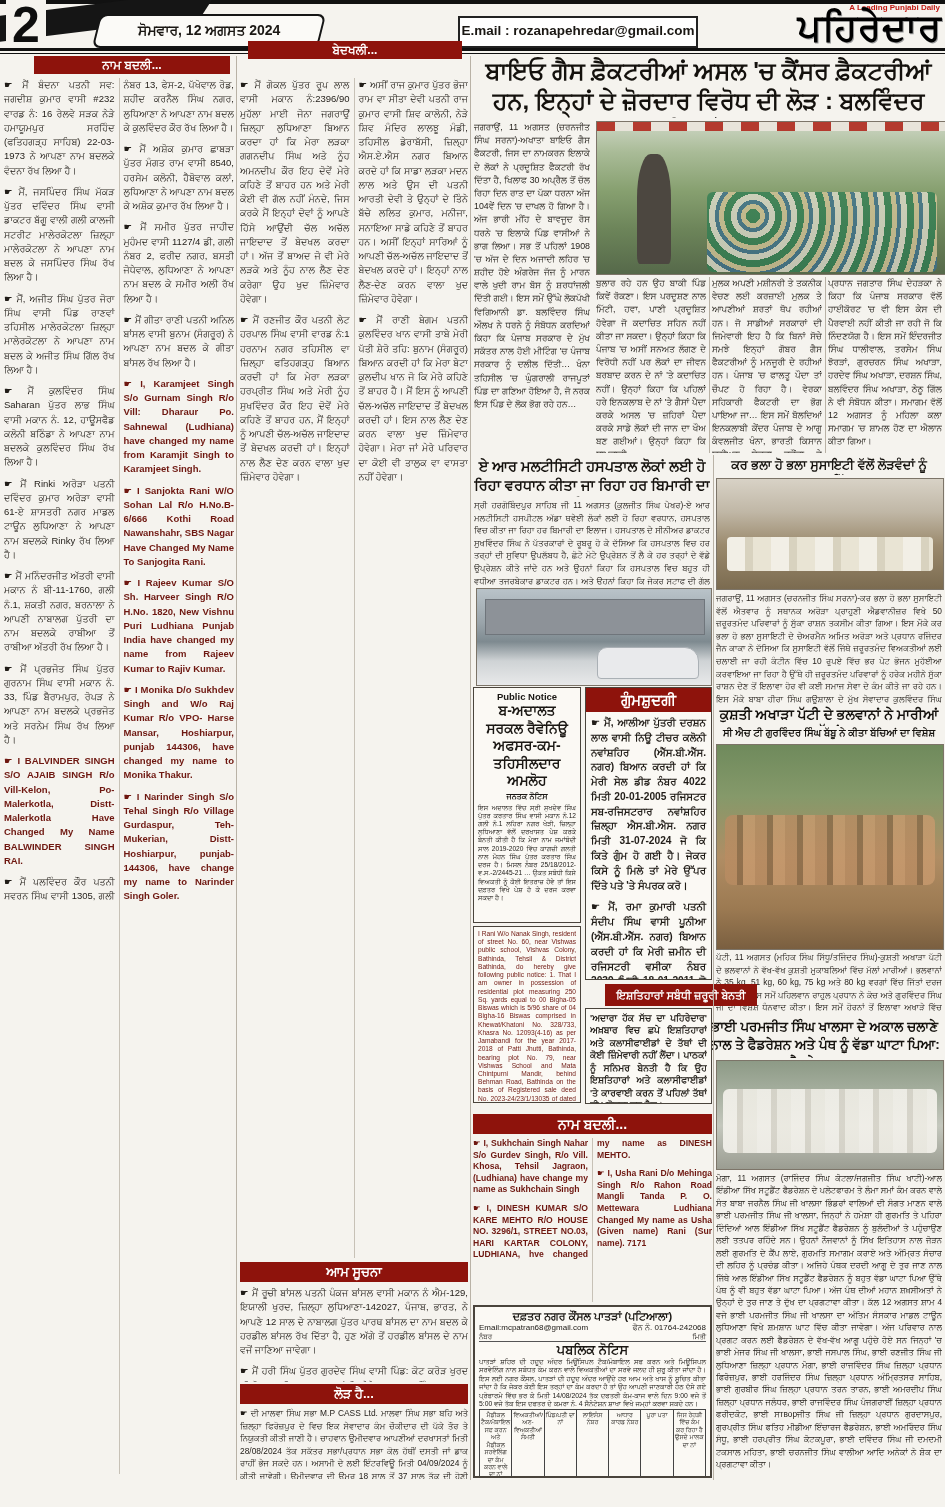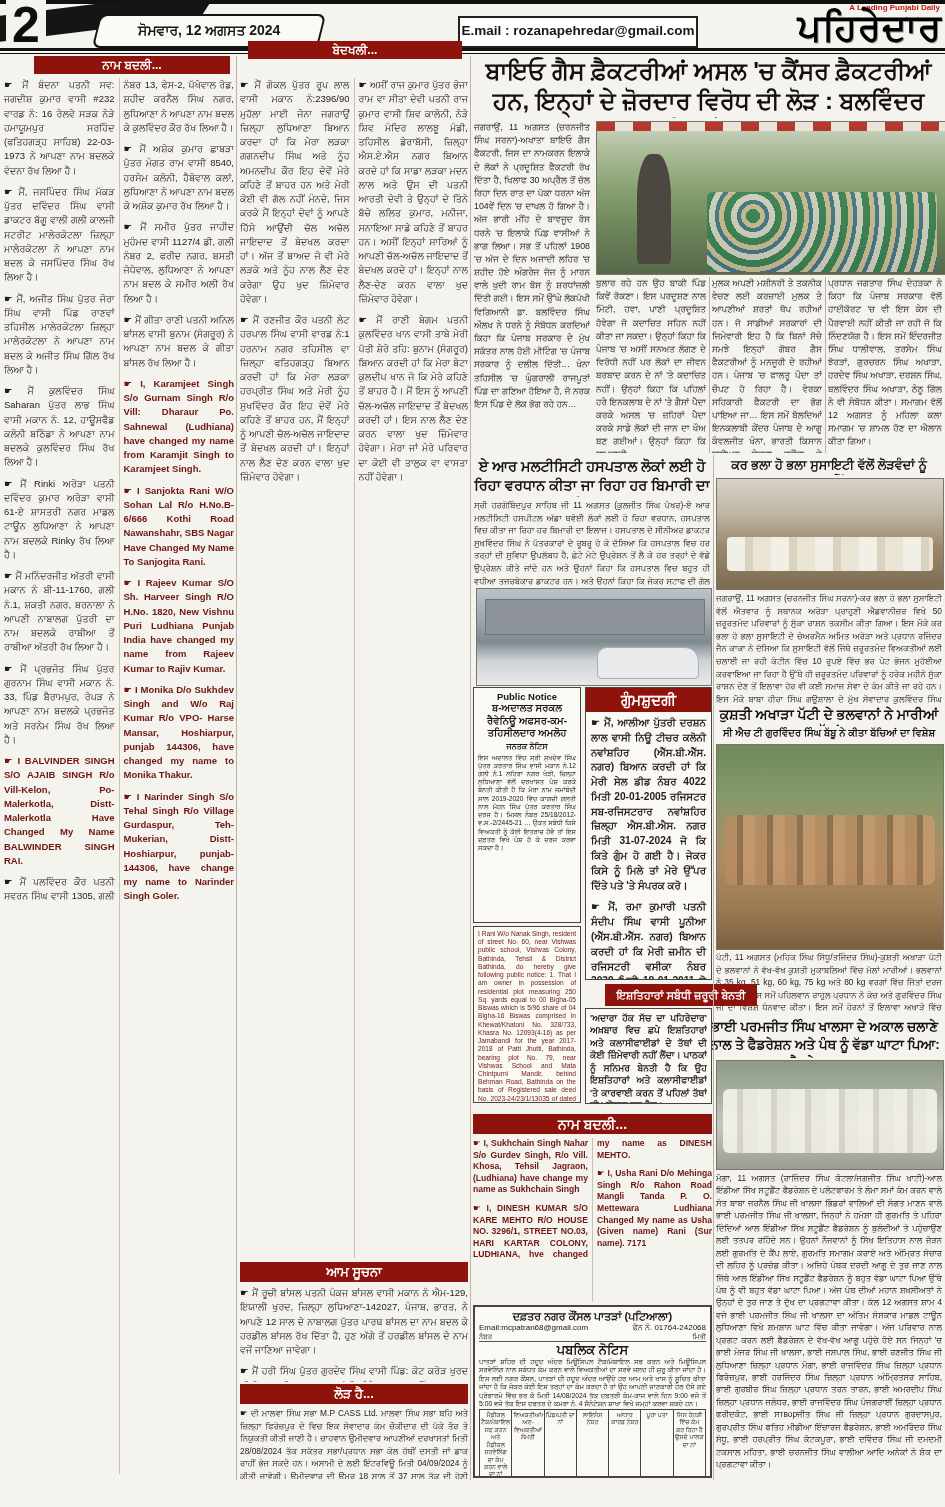--- a/index.html
+++ b/index.html
@@ -145,21 +145,21 @@
   <div class="abs hl" style="left:708px;top:1018px;width:234px;height:40px;font-size:13.5px;line-height:1.35;">ਭਾਈ ਪਰਮਜੀਤ ਸਿੰਘ ਖਾਲਸਾ ਦੇ ਅਕਾਲ ਚਲਾਣੇ ਨਾਲ ਤੇ ਫੈਡਰੇਸ਼ਨ ਅਤੇ ਪੰਥ ਨੂੰ ਵੱਡਾ ਘਾਟਾ ਪਿਆ: ਫੈਡਰੇਸਨ ਆਗੂ</div>
   <div class="photo" style="left:716px;top:1060px;width:226px;height:108px;
        background:linear-gradient(180deg,#8d9a86 0%,#a7b0a0 30%,#c4c7bd 60%,#9b9d92 100%);">
     <div class="abs" style="left:6px;top:28px;width:214px;height:64px;
          background:repeating-linear-gradient(90deg,#f4f2ec 0 14px,#d9d6cc 14px 20px,#efede5 20px 34px);border-radius:6px;opacity:.9;"></div>
   </div>
   <div class="abs txt" style="left:716px;top:1172px;width:226px;height:306px;font-size:8.3px;">ਮੋਗਾ, 11 ਅਗਸਤ (ਰਾਜਿੰਦਰ ਸਿੰਘ ਕੋਟਲਾ/ਜਗਜੀਤ ਸਿੰਘ ਖਾਟੀ)-ਆਲ ਇੰਡੀਆ ਸਿੱਖ ਸਟੂਡੈਂਟ ਫੈਡਰੇਸ਼ਨ ਦੇ ਪਲੇਟਫਾਰਮ ਤੇ ਲੰਮਾ ਸਮਾਂ ਕੰਮ ਕਰਨ ਵਾਲੇ ਸੰਤ ਬਾਬਾ ਜਰਨੈਲ ਸਿੰਘ ਜੀ ਖਾਲਸਾ ਭਿੰਡਰਾਂ ਵਾਲਿਆਂ ਦੀ ਸੰਗਤ ਮਾਣਨ ਵਾਲੇ ਭਾਈ ਪਰਮਜੀਤ ਸਿੰਘ ਜੀ ਖਾਲਸਾ, ਜਿਨ੍ਹਾਂ ਨੇ ਹਮੇਸ਼ਾ ਹੀ ਗੁਰਮਤਿ ਤੇ ਪਹਿਰਾ ਦਿੰਦਿਆਂ ਆਲ ਇੰਡੀਆ ਸਿੱਖ ਸਟੂਡੈਂਟ ਫੈਡਰੇਸ਼ਨ ਨੂੰ ਬੁਲੰਦੀਆਂ ਤੇ ਪਹੁੰਚਾਉਣ ਲਈ ਤਤਪਰ ਰਹਿੰਦੇ ਸਨ। ਉਹਨਾਂ ਨੌਜਵਾਨਾਂ ਨੂੰ ਸਿੱਖ ਇਤਿਹਾਸ ਨਾਲ ਜੋੜਨ ਲਈ ਗੁਰਮਤਿ ਦੇ ਕੈਂਪ ਲਾਏ, ਗੁਰਮਤਿ ਸਮਾਗਮ ਕਰਾਏ ਅਤੇ ਅੰਮ੍ਰਿਤ ਸੰਚਾਰ ਦੀ ਲਹਿਰ ਨੂੰ ਪ੍ਰਚੰਡ ਕੀਤਾ। ਅਜਿਹੇ ਪੰਥਕ ਦਰਦੀ ਆਗੂ ਦੇ ਤੁਰ ਜਾਣ ਨਾਲ ਜਿੱਥੇ ਆਲ ਇੰਡੀਆ ਸਿੱਖ ਸਟੂਡੈਂਟ ਫੈਡਰੇਸ਼ਨ ਨੂੰ ਬਹੁਤ ਵੱਡਾ ਘਾਟਾ ਪਿਆ ਉੱਥੇ ਪੰਥ ਨੂੰ ਵੀ ਬਹੁਤ ਵੱਡਾ ਘਾਟਾ ਪਿਆ। ਅੱਜ ਪੰਥ ਦੀਆਂ ਮਹਾਨ ਸ਼ਖ਼ਸੀਅਤਾਂ ਨੇ ਉਨ੍ਹਾਂ ਦੇ ਤੁਰ ਜਾਣ ਤੇ ਦੁੱਖ ਦਾ ਪ੍ਰਗਟਾਵਾ ਕੀਤਾ। ਕੱਲ 12 ਅਗਸਤ ਸ਼ਾਮ 4 ਵਜੇ ਭਾਈ ਪਰਮਜੀਤ ਸਿੰਘ ਜੀ ਖਾਲਸਾ ਦਾ ਅੰਤਿਮ ਸੰਸਕਾਰ ਮਾਡਲ ਟਾਊਨ ਲੁਧਿਆਣਾ ਵਿਖੇ ਸ਼ਮਸ਼ਾਨ ਘਾਟ ਵਿੱਚ ਕੀਤਾ ਜਾਵੇਗਾ। ਅੱਜ ਪਰਿਵਾਰ ਨਾਲ ਪ੍ਰਗਟ ਕਰਨ ਲਈ ਫੈਡਰੇਸ਼ਨ ਦੇ ਵੱਖ-ਵੱਖ ਆਗੂ ਪਹੁੰਚੇ ਹੋਏ ਸਨ ਜਿਨ੍ਹਾਂ 'ਚ ਭਾਈ ਮੇਜਰ ਸਿੰਘ ਜੀ ਖਾਲਸਾ, ਭਾਈ ਜਸਪਾਲ ਸਿੰਘ, ਭਾਈ ਰਣਜੀਤ ਸਿੰਘ ਜੀ ਲੁਧਿਆਣਾ ਜ਼ਿਲ੍ਹਾ ਪ੍ਰਧਾਨ ਮੋਗਾ, ਭਾਈ ਰਾਜਵਿੰਦਰ ਸਿੰਘ ਜ਼ਿਲ੍ਹਾ ਪ੍ਰਧਾਨ ਫਿਰੋਜ਼ਪੁਰ, ਭਾਈ ਹਰਜਿੰਦਰ ਸਿੰਘ ਜ਼ਿਲ੍ਹਾ ਪ੍ਰਧਾਨ ਅੰਮ੍ਰਿਤਸਰ ਸਾਹਿਬ, ਭਾਈ ਗੁਰਬੀਰ ਸਿੰਘ ਜ਼ਿਲ੍ਹਾ ਪ੍ਰਧਾਨ ਤਰਨ ਤਾਰਨ, ਭਾਈ ਅਮਰਦੀਪ ਸਿੰਘ ਜ਼ਿਲ੍ਹਾ ਪ੍ਰਧਾਨ ਜਲੰਧਰ, ਭਾਈ ਰਾਜਵਿੰਦਰ ਸਿੰਘ ਪੰਜਗਰਾਈਂ ਜ਼ਿਲ੍ਹਾ ਪ੍ਰਧਾਨ ਫਰੀਦਕੋਟ, ਭਾਈ ਸтворਜੀਤ ਸਿੰਘ ਜੀ ਜ਼ਿਲ੍ਹਾ ਪ੍ਰਧਾਨ ਗੁਰਦਾਸਪੁਰ, ਗੁਰਪ੍ਰੀਤ ਸਿੰਘ ਫਤਿਹ ਮੀਡੀਆ ਇੰਚਾਰਜ ਫੈਡਰੇਸ਼ਨ, ਭਾਈ ਅਮਰਿੰਦਰ ਸਿੰਘ ਸੰਧੂ, ਭਾਈ ਹਰਪ੍ਰੀਤ ਸਿੰਘ ਕੋਟਕਪੂਰਾ, ਭਾਈ ਦਵਿੰਦਰ ਸਿੰਘ ਜੀ ਦਮਦਮੀ ਟਕਸਾਲ ਮਹਿਤਾ, ਭਾਈ ਚਰਨਜੀਤ ਸਿੰਘ ਵਾਲੀਆ ਆਦਿ ਅਨੇਕਾਂ ਨੇ ਸ਼ੋਕ ਦਾ ਪ੍ਰਗਟਾਵਾ ਕੀਤਾ।</div>
 
   <div class="box" style="left:473px;top:687px;width:108px;height:236px;">
     <div style="text-align:center;font-weight:bold;font-size:9.5px;">Public Notice</div>
-    <div style="text-align:center;font-weight:bold;font-size:10px;line-height:1.25;">ਬ-ਅਦਾਲਤ ਸਰਕਲ ਰੈਵੇਨਿਊ ਅਫਸਰ-ਕਮ-ਤਹਿਸੀਲਦਾਰ ਅਮਲੋਹ</div>
+    <div style="text-align:center;font-weight:bold;font-size:14px;line-height:1.25;">ਬ-ਅਦਾਲਤ ਸਰਕਲ ਰੈਵੇਨਿਊ ਅਫਸਰ-ਕਮ-ਤਹਿਸੀਲਦਾਰ ਅਮਲੋਹ</div>
     <div style="text-align:center;font-weight:bold;font-size:8px;margin:2px 0;">ਜਨਤਕ ਨੋਟਿਸ</div>
     <div class="tiny">ਇਸ ਅਦਾਲਤ ਵਿੱਚ ਸ੍ਰੀ ਸੁਖਦੇਵ ਸਿੰਘ ਪੁੱਤਰ ਕਰਤਾਰ ਸਿੰਘ ਵਾਸੀ ਮਕਾਨ ਨੰ.12 ਗਲੀ ਨੰ.1 ਲਹਿਰਾ ਨਗਰ ਖੇੜੀ, ਜ਼ਿਲ੍ਹਾ ਲੁਧਿਆਣਾ ਵੱਲੋਂ ਦਰਖਾਸਤ ਪੇਸ਼ ਕਰਕੇ ਬੇਨਤੀ ਕੀਤੀ ਹੈ ਕਿ ਮੇਰਾ ਨਾਮ ਜਮਾਂਬੰਦੀ ਸਾਲ 2019-2020 ਵਿੱਚ ਕਾਗਜ਼ੀ ਗਲਤੀ ਨਾਲ ਮੋਹਨ ਸਿੰਘ ਪੁੱਤਰ ਕਰਤਾਰ ਸਿੰਘ ਦਰਜ ਹੈ। ਮਿਸਲ ਨੰਬਰ 25/18/2012-ਵ.ਸ.-2/2445-21 … ਉਕਤ ਸਬੰਧੀ ਕਿਸੇ ਵਿਅਕਤੀ ਨੂੰ ਕੋਈ ਇਤਰਾਜ਼ ਹੋਵੇ ਤਾਂ ਇਸ ਦਫ਼ਤਰ ਵਿਖੇ ਪੇਸ਼ ਹੋ ਕੇ ਦਰਜ ਕਰਵਾ ਸਕਦਾ ਹੈ।</div>
   </div>
 
   <div class="box" style="left:473px;top:926px;width:108px;height:177px;color:#6e1710;">
     <div class="tiny">I Rani W/o Nanak Singh, resident of street No. 60, near Vishwas public school, Vishvas Colony, Bathinda, Tehsil &amp; District Bathinda, do hereby give following public notice: 1. That I am owner in possession of residential plot measuring 250 Sq. yards equal to 00 Bigha-05 Biswas which is 5/96 share of 04 Bigha-16 Biswas comprised in Khewat/Khatoni No. 328/733, Khasra No. 12093(4-16) as per Jamabandi for the year 2017-2018 of Patti Jhutti, Bathinda, bearing plot No. 79, near Vishwas School and Mata Chintpurni Mandir, behind Behman Road, Bathinda on the basis of Registered sale deed No. 2023-24/23/1/13035 of dated 04.03.2024, Registered with Sub Registrar, Bathinda. The previous sale deed of afore-said plot bearing No. 6085 of dated 27.10.2017 is missing/lost by me and after putting lot of efforts, I am unable to find the same. I have registered SR No. 496674 of dated 2024 with PS11C, Giddarbaha with respect to same. If anybody/person find this sale deed he or she may please deposit the same with Canara Bank Branch RAH Bathinda. If any person has any objection with respect to afore-said property then he or she may give his objection within 03 days and thereafter no objection with respect to the same shall be entertained.</div>
 
   </div>
 
   <div class="box" style="left:585px;top:687px;width:127px;height:293px;padding:0;">

